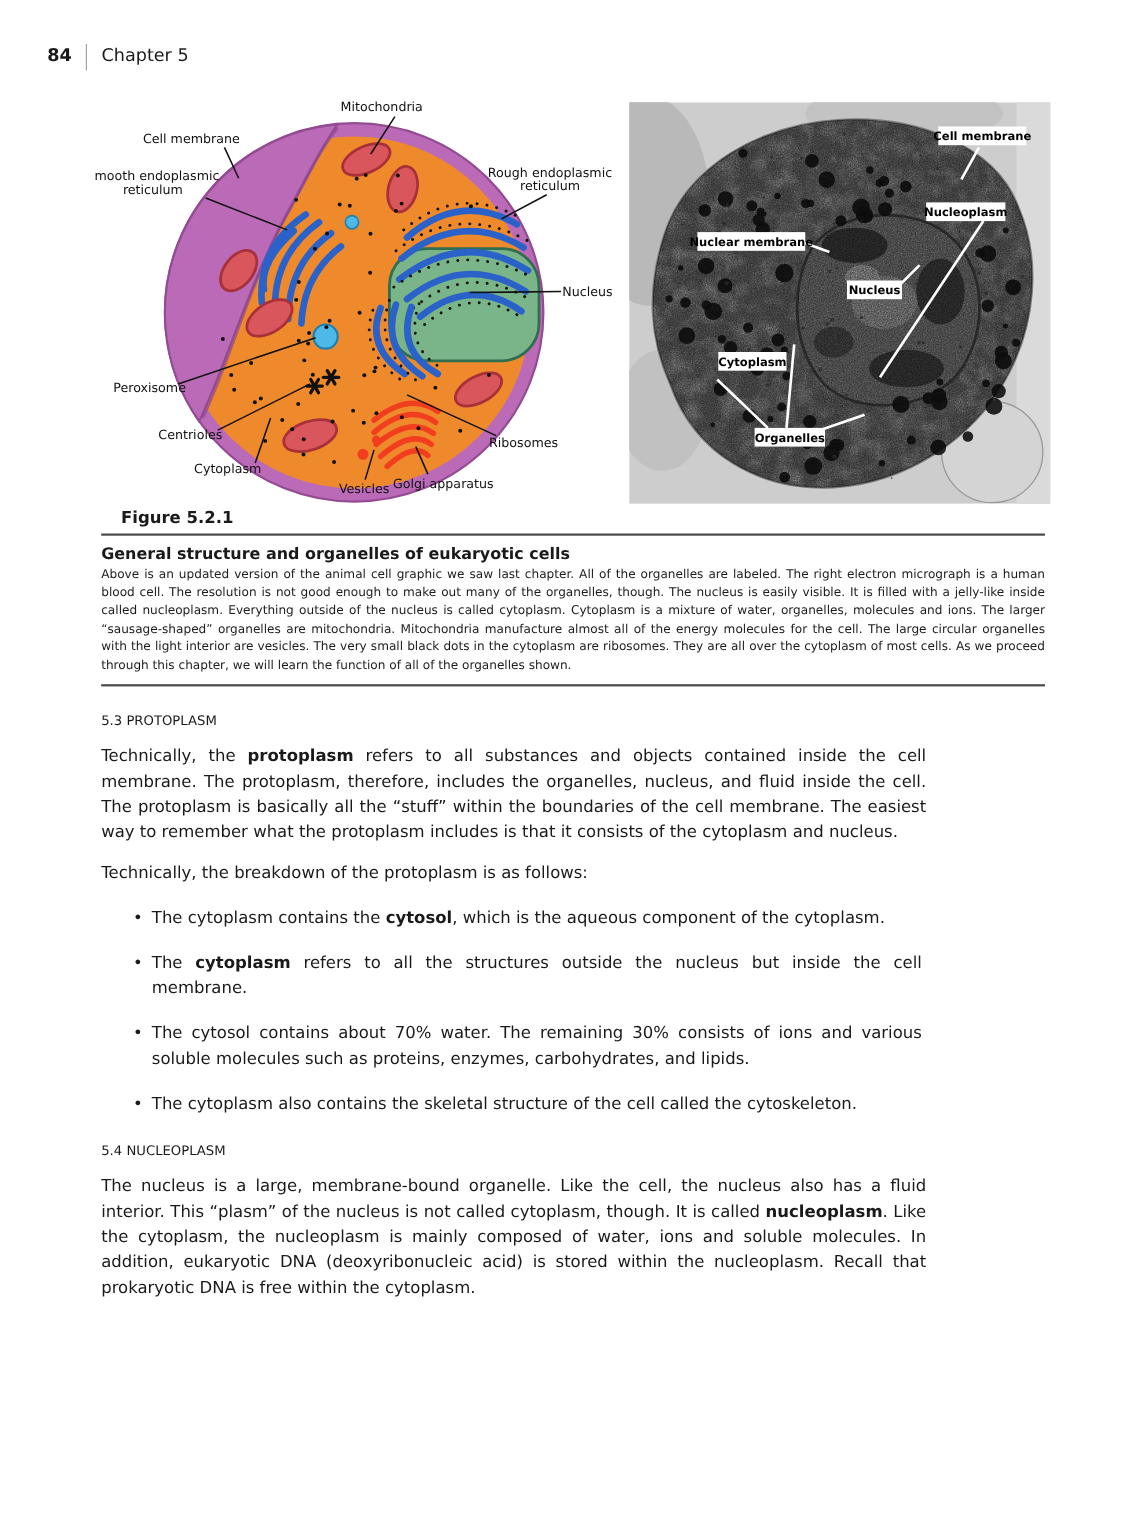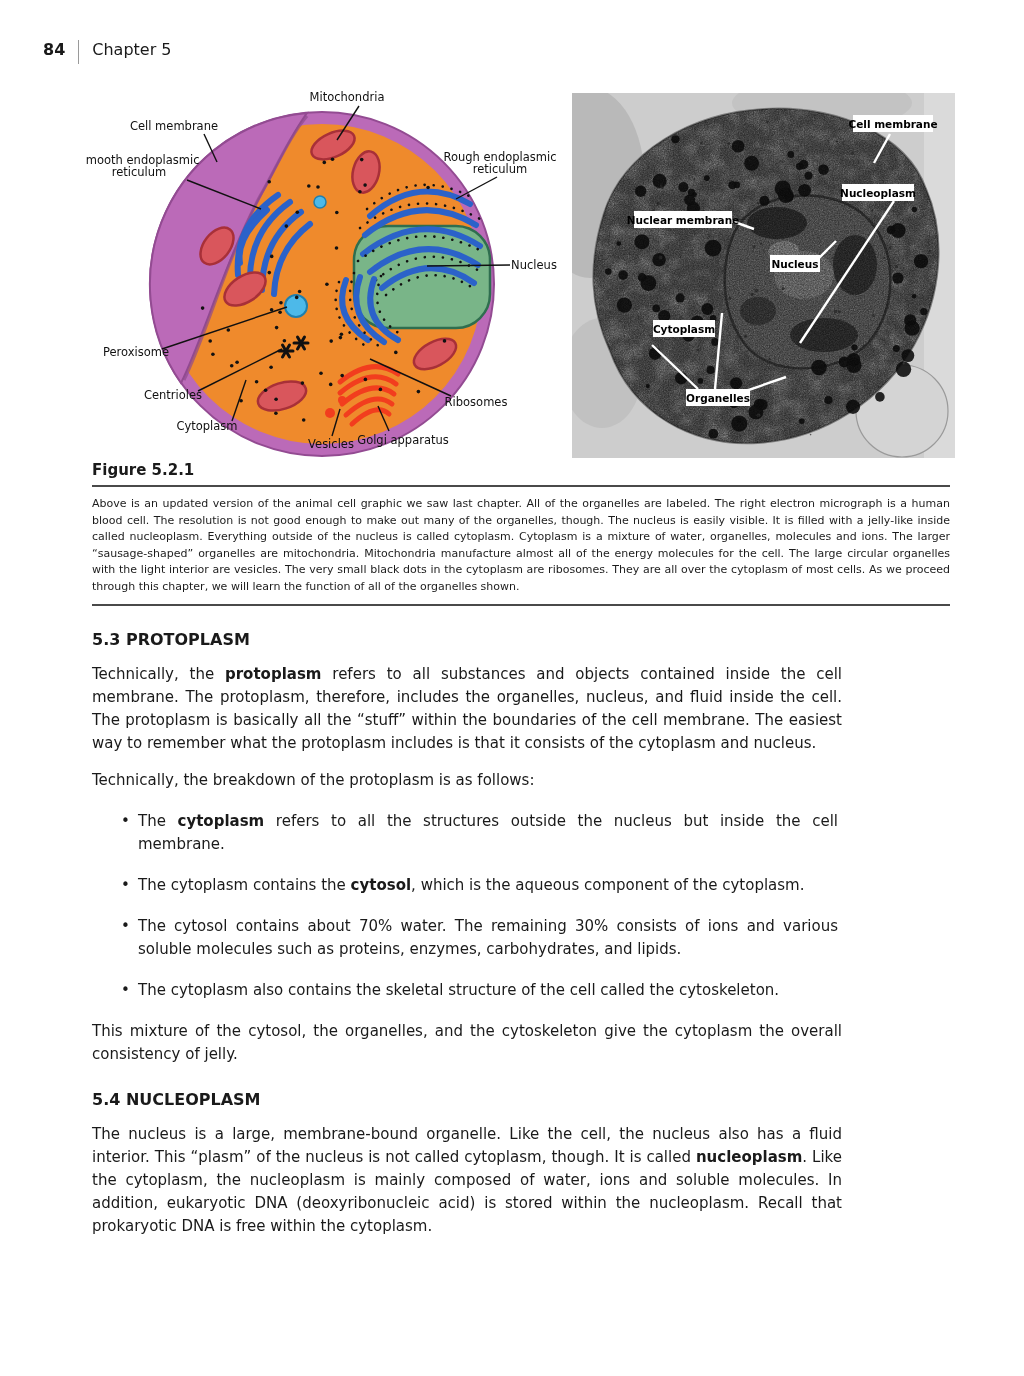--- a/index.html
+++ b/index.html
@@ -6,26 +6,26 @@
   body{width:1024px;height:1376px;background:#ffffff;position:relative;
        font-family:"DejaVu Sans","Liberation Sans",sans-serif;color:#1a1a1a;}
   
   .hdr{position:absolute;left:43px;top:40px;display:flex;align-items:flex-start;font-size:16px;}
   .hdr .num{font-weight:bold;}
   .hdr .bar{width:1px;height:24px;background:#9a9a9a;margin:0 13px;}
   #cellsvg{position:absolute;left:86px;top:88px;}
   #emsvg{position:absolute;left:572px;top:93px;}
   
   .flow{position:absolute;left:92px;top:461px;width:858px;}
-  .figid{font-size:15px;font-weight:bold;margin:0 0 6px 0;}
+  .figid{font-size:15px;font-weight:bold;margin:0 0 6px 18px;}
   .rule{border:none;border-top:2px solid #4a4a4a;margin:0 0 9px 0;}
   .rule2{border:none;border-top:2px solid #4a4a4a;margin:9px 0 0 0;}
   .cap-title{font-size:14.5px;font-weight:bold;margin:0 0 2px 0;}
   .cap-body{font-size:11px;line-height:16.5px;text-align:justify;margin:0;color:#1c1c1c;}
-  .h2{font-size:16px;font-weight:bold;margin:24px 0 14px 0;}
+  .h2{font-size:12px;font-weight:normal;margin:24px 0 14px 0;}
   .para{font-size:15px;line-height:23px;text-align:justify;margin:0 0 14px 0;padding-right:108px;}
   ul.blist{list-style:none;margin:18px 0 4px 0;padding:0 0 0 46px;}
   ul.blist li{position:relative;font-size:15px;line-height:23px;text-align:justify;
               margin:0 0 18px 0;padding-right:112px;}
   ul.blist li::before{content:"\2022";position:absolute;left:-17px;top:0;}
   b{font-weight:bold;}
   
   text.dlab{font-size:11.5px;fill:#111;font-family:"DejaVu Sans","Liberation Sans",sans-serif;}
   text.mlab{font-size:10.5px;font-weight:bold;fill:#000;font-family:"DejaVu Sans","Liberation Sans",sans-serif;}
 </style>
@@ -414,31 +414,31 @@
     <g>
       <rect x="114" y="296" width="64" height="17" fill="#ffffff"></rect>
       <text class="mlab" x="146" y="308.5" text-anchor="middle">Organelles</text>
     </g>
   </g>
 </svg>
 
 <div class="flow">
   <p class="figid">Figure 5.2.1</p>
   <hr class="rule">
+  <p class="cap-title">General structure and organelles of eukaryotic cells</p>
   <p class="cap-body">Above is an updated version of the animal cell graphic we saw last chapter. All of the organelles are labeled. The right electron micrograph is a human blood cell. The resolution is not good enough to make out many of the organelles, though. The nucleus is easily visible. It is filled with a jelly-like inside called nucleoplasm. Everything outside of the nucleus is called cytoplasm. Cytoplasm is a mixture of water, organelles, molecules and ions. The larger “sausage-shaped” organelles are mitochondria. Mitochondria manufacture almost all of the energy molecules for the cell. The large circular organelles with the light interior are vesicles. The very small black dots in the cytoplasm are ribosomes. They are all over the cytoplasm of most cells. As we proceed through this chapter, we will learn the function of all of the organelles shown.</p>
   <hr class="rule2">
 
   <h2 class="h2">5.3 PROTOPLASM</h2>
   <p class="para"><span>Technically, the </span><b>protoplasm</b><span> refers to all substances and objects contained inside the cell membrane. The protoplasm, therefore, includes the organelles, nucleus, and fluid inside the cell. The protoplasm is basically all the “stuff” within the boundaries of the cell membrane. The easiest way to remember what the protoplasm includes is that it consists of the cytoplasm and nucleus.</span></p>
   <p class="para">Technically, the breakdown of the protoplasm is as follows:</p>
 
   <ul class="blist">
+    <li><span>The cytoplasm contains the </span><b>cytosol</b><span>, which is the aqueous component of the cytoplasm.</span></li>
     <li><span>The </span><b>cytoplasm</b><span> refers to all the structures outside the nucleus but inside the cell membrane.</span></li>
-    <li><span>The cytoplasm contains the </span><b>cytosol</b><span>, which is the aqueous component of the cytoplasm.</span></li>
     <li><span>The cytosol contains about 70% water. The remaining 30% consists of ions and various soluble molecules such as proteins, enzymes, carbohydrates, and lipids.</span></li>
     <li><span>The cytoplasm also contains the skeletal structure of the cell called the cytoskeleton.</span></li>
   </ul>
 
-  <p class="para">This mixture of the cytosol, the organelles, and the cytoskeleton give the cytoplasm the overall consistency of jelly.</p>
 
   <h2 class="h2">5.4 NUCLEOPLASM</h2>
   <p class="para"><span>The nucleus is a large, membrane-bound organelle. Like the cell, the nucleus also has a fluid interior. This “plasm” of the nucleus is not called cytoplasm, though. It is called </span><b>nucleoplasm</b><span>. Like the cytoplasm, the nucleoplasm is mainly composed of water, ions and soluble molecules. In addition, eukaryotic DNA (deoxyribonucleic acid) is stored within the nucleoplasm. Recall that prokaryotic DNA is free within the cytoplasm.</span></p>
 </div>
 
 </body></html>

